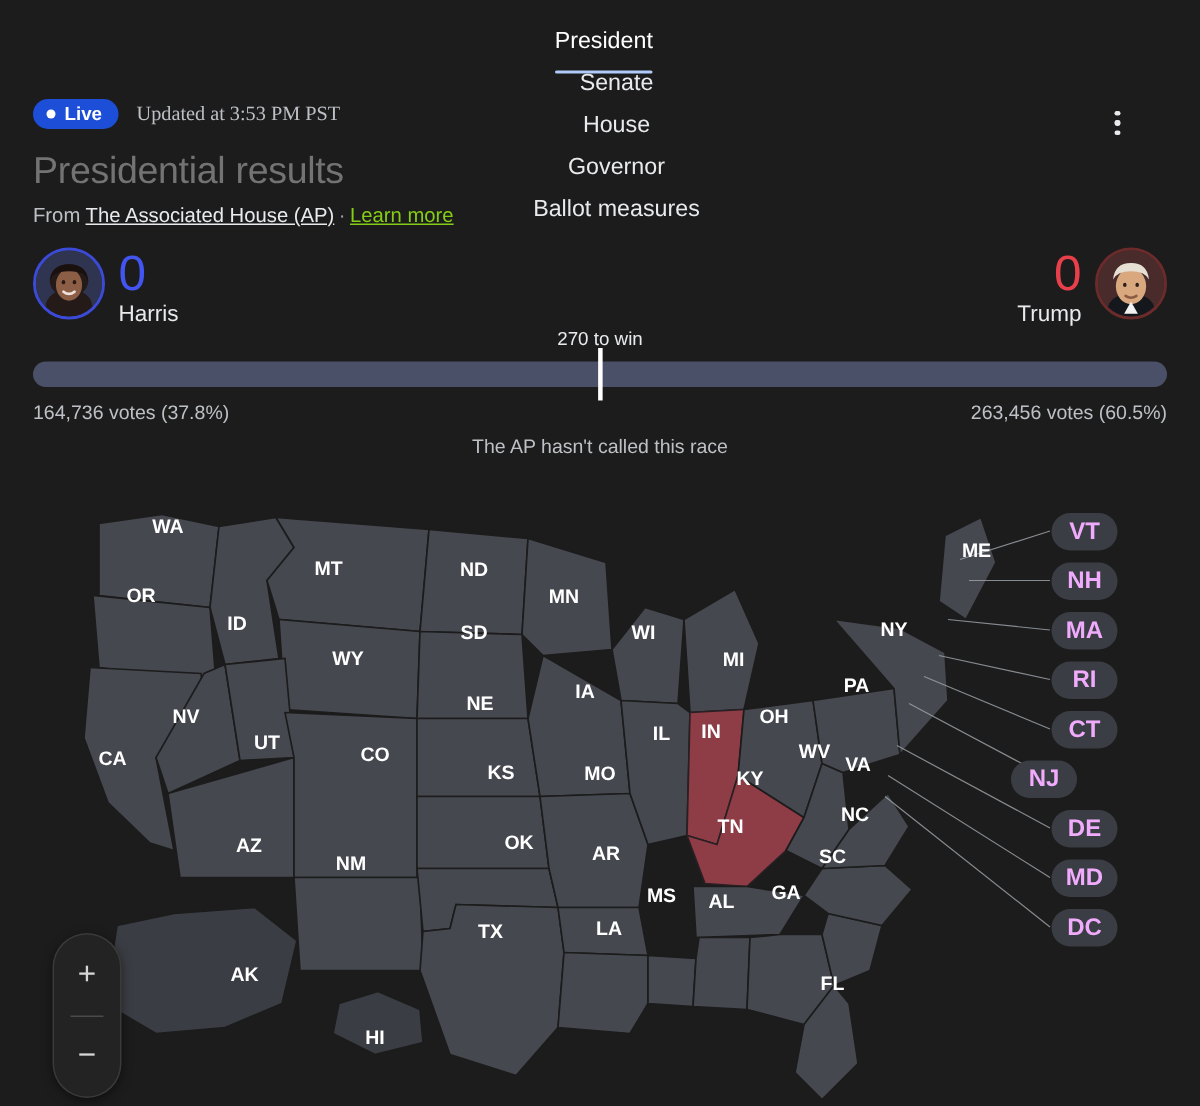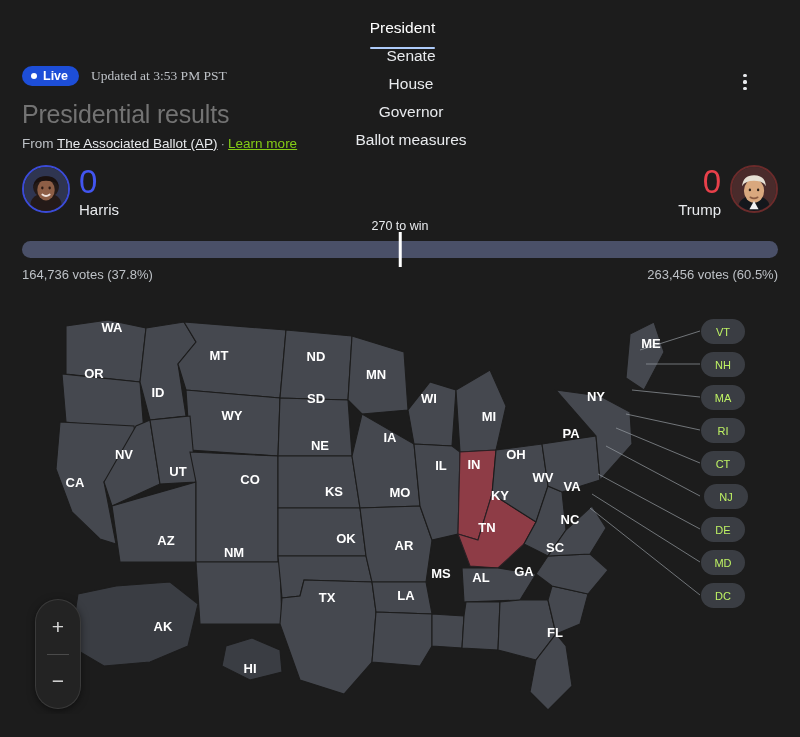--- a/index.html
+++ b/index.html
@@ -93,21 +93,21 @@
   .st.off { fill: #3a3d43; }
   .slabel {
     fill: #ffffff; font-family: "Liberation Sans", sans-serif;
     font-size: 13px; font-weight: bold; text-anchor: middle;
     paint-order: stroke; pointer-events: none;
   }
   .leader { stroke: #9aa0a6; stroke-width: 0.8; fill: none; opacity: 0.85; }
 
   .pill {
     position: absolute; width: 44px; height: 25px; border-radius: 13px;
-    background: #3a3d43; color: #bef264; font-size: 11px; font-weight: normal;
+    background: #3a3d43; color: #f0abfc; font-size: 16px; font-weight: bold;
     display: flex; align-items: center; justify-content: center; cursor: pointer;
   }
 
   
   .zoomctl {
     position: absolute; left: 36px; bottom: 6px; width: 44px; height: 108px;
     border-radius: 22px; background: #232323;
     box-shadow: 0 0 0 1px #3a3a3a, 0 2px 8px rgba(0,0,0,.6);
     display: flex; flex-direction: column; align-items: center; justify-content: center;
   }
@@ -143,21 +143,21 @@
   </div>
 
   <div class="kebab">
     <i></i>
     <i></i>
     <i></i>
   </div>
 
   <div class="title">Presidential results</div>
   <div class="subtitle">
-    <span>From </span><span class="src">The Associated Ballot (AP)</span><span class="dot-sep">·</span><span class="learn">Learn more</span>
+    <span>From </span><span class="src">The Associated House (AP)</span><span class="dot-sep">·</span><span class="learn">Learn more</span>
   </div>
 
   <div class="cands">
     <div class="cand left">
       <div class="avatar blue">
         <svg viewBox="0 0 48 48">
             <rect width="48" height="48" fill="#2f3550"></rect>
             <ellipse cx="24" cy="41" rx="17" ry="13" fill="#241a18"></ellipse>
             <ellipse cx="24" cy="22" rx="14" ry="12" fill="#241a18"></ellipse>
             <ellipse cx="24" cy="25" rx="9.5" ry="11.5" fill="#8d5e46"></ellipse>
@@ -196,20 +196,21 @@
   <div class="barwrap">
     <div class="win-label">270 to win</div>
     <div class="bar"></div>
     <div class="bar-tick"></div>
   </div>
 
   <div class="votes">
     <span>164,736 votes (37.8%)</span>
     <span>263,456 votes (60.5%)</span>
   </div>
+  <div class="notcalled">The AP hasn't called this race</div>
 
   <div class="mapwrap">
     <svg class="usmap" width="800" height="420" viewBox="0 0 800 420">
       <g>
 
         <path class="st" d="M66 32 L66 80 L140 88 L146 34 L108 26 Z"></path>
         <path class="st" d="M62 80 L66 128 L144 138 L140 88 Z"></path>
         <path class="st" d="M60 128 L56 175 L72 218 L100 245 L116 250 L104 188 L136 150 L134 132 Z"></path>
         <path class="st" d="M136 132 L104 188 L112 212 L160 190 L150 126 Z"></path>
         <path class="st" d="M146 34 L140 88 L150 126 L186 122 L178 70 L196 48 L184 28 Z"></path>
@@ -312,21 +313,21 @@
           <text class="slabel" x="250" y="379">HI</text>
         </g>
     </svg>
 
     <div id="pill-stack">
         <div class="pill" style="left: 701px; top: 25px;">VT</div>
         <div class="pill" style="left: 701px; top: 58px;">NH</div>
         <div class="pill" style="left: 701px; top: 91px;">MA</div>
         <div class="pill" style="left: 701px; top: 124px;">RI</div>
         <div class="pill" style="left: 701px; top: 157px;">CT</div>
-        <div class="pill" style="left: 704px; top: 190px;">NJ</div>
+        <div class="pill" style="left: 674px; top: 190px;">NJ</div>
         <div class="pill" style="left: 701px; top: 223px;">DE</div>
         <div class="pill" style="left: 701px; top: 256px;">MD</div>
         <div class="pill" style="left: 701px; top: 289px;">DC</div>
       </div>
 
     <div class="zoomctl">
       <div class="zbtn">+</div>
       <div class="zdiv"></div>
       <div class="zbtn">−</div>
     </div>

